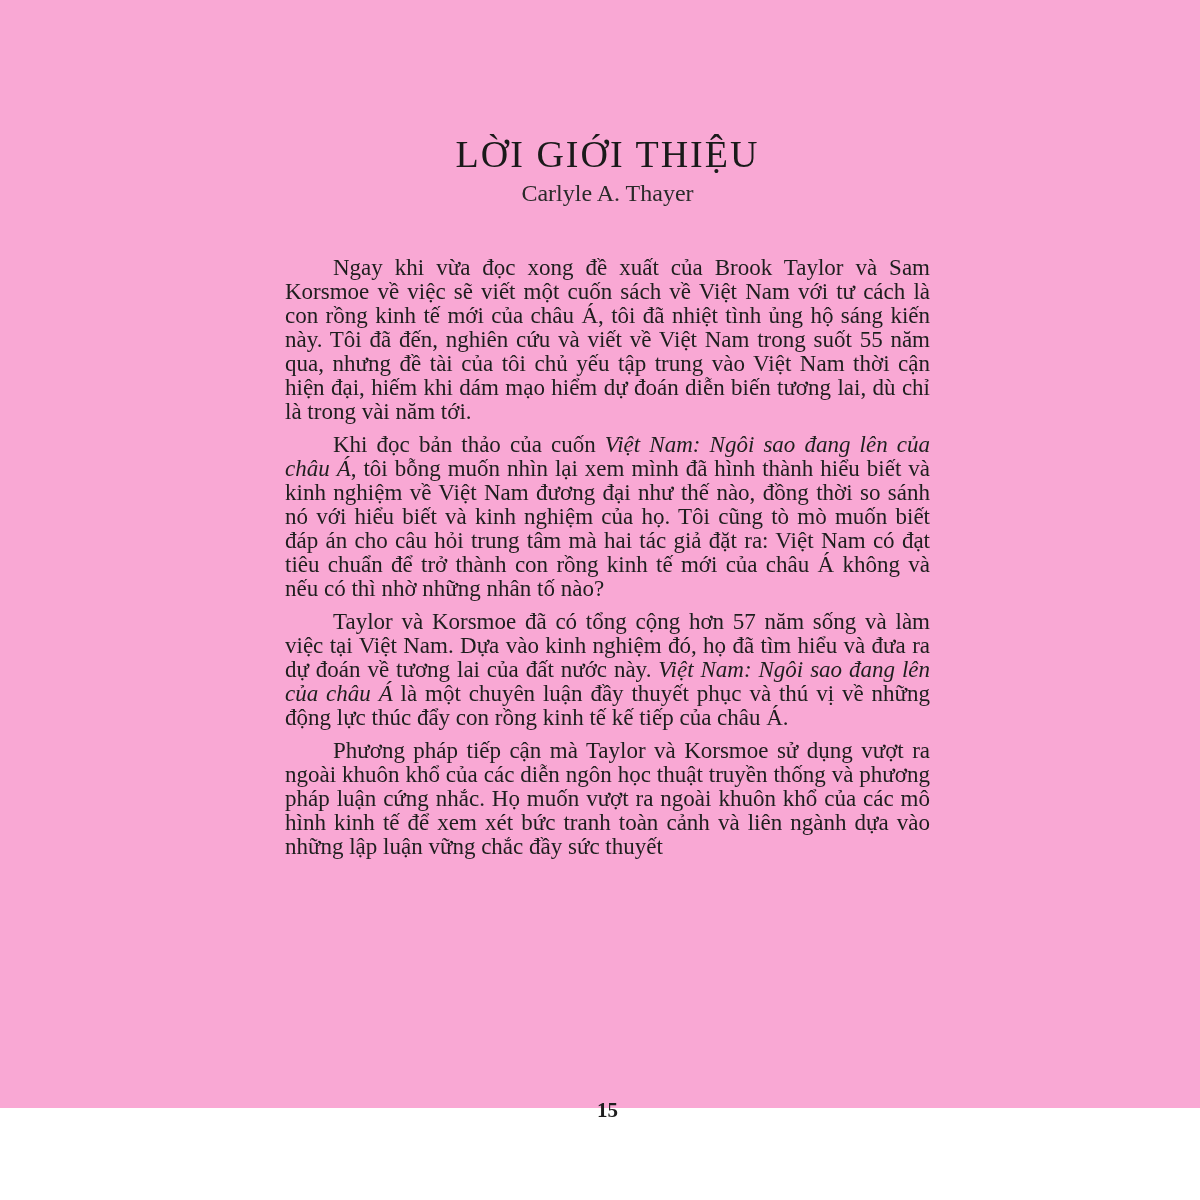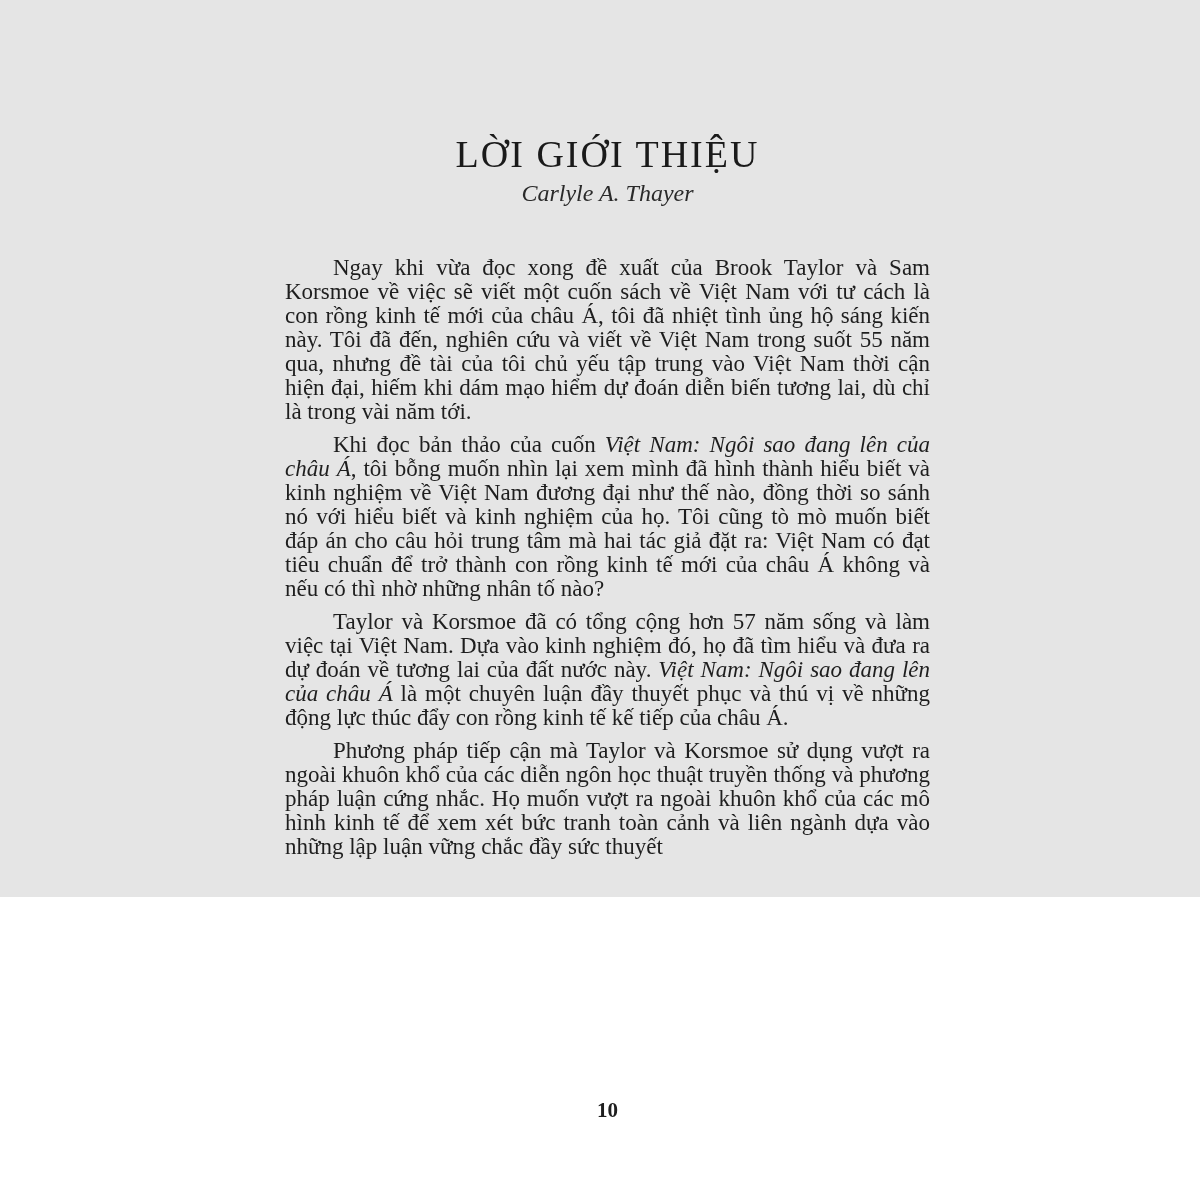--- a/index.html
+++ b/index.html
@@ -10,22 +10,22 @@
   body {
     width: 1200px;
     height: 1200px;
     font-family: "Liberation Serif", "DejaVu Serif", serif;
     color: #1e1e1e;
     overflow: hidden;
   }
   .book-page {
     position: relative;
     width: 1200px;
-    height: 897px;
-    background: #e5e5e5;
+    height: 1108px;
+    background: #f9a8d4;
   }
   .content-column {
     position: absolute;
     left: 285px;
     top: 0;
     width: 645px;
   }
   .page-title {
     margin: 0;
     padding-top: 134px;
@@ -33,21 +33,20 @@
     font-size: 38px;
     font-weight: normal;
     letter-spacing: 2px;
     line-height: 1.1;
     color: #1a1a1a;
     white-space: nowrap;
   }
   .author-byline {
     margin: 4px 0 0 0;
     text-align: center;
-    font-style: italic;
     font-size: 24px;
     line-height: 1.1;
     color: #2a2a2a;
   }
   .body-text {
     margin-top: 50px;
   }
   .body-text p.para {
     margin: 0 0 9px 0;
     font-size: 23px;
@@ -77,14 +76,14 @@
   <div class="content-column">
     <h1 class="page-title">LỜI GIỚI THIỆU</h1>
     <div class="author-byline">Carlyle A. Thayer</div>
     <div class="body-text">
         <p class="para"><span class="seg-roman">Ngay khi vừa đọc xong đề xuất của Brook Taylor và Sam Korsmoe về việc sẽ viết một cuốn sách về Việt Nam với tư cách là con rồng kinh tế mới của châu Á, tôi đã nhiệt tình ủng hộ sáng kiến này. Tôi đã đến, nghiên cứu và viết về Việt Nam trong suốt 55 năm qua, nhưng đề tài của tôi chủ yếu tập trung vào Việt Nam thời cận hiện đại, hiếm khi dám mạo hiểm dự đoán diễn biến tương lai, dù chỉ là trong vài năm tới.</span></p>
         <p class="para"><span class="seg-roman">Khi đọc bản thảo của cuốn </span><span class="seg-italic">Việt Nam: Ngôi sao đang lên của châu Á</span><span class="seg-roman">, tôi bỗng muốn nhìn lại xem mình đã hình thành hiểu biết và kinh nghiệm về Việt Nam đương đại như thế nào, đồng thời so sánh nó với hiểu biết và kinh nghiệm của họ. Tôi cũng tò mò muốn biết đáp án cho câu hỏi trung tâm mà hai tác giả đặt ra: Việt Nam có đạt tiêu chuẩn để trở thành con rồng kinh tế mới của châu Á không và nếu có thì nhờ những nhân tố nào?</span></p>
         <p class="para"><span class="seg-roman">Taylor và Korsmoe đã có tổng cộng hơn 57 năm sống và làm việc tại Việt Nam. Dựa vào kinh nghiệm đó, họ đã tìm hiểu và đưa ra dự đoán về tương lai của đất nước này. </span><span class="seg-italic">Việt Nam: Ngôi sao đang lên của châu Á</span><span class="seg-roman"> là một chuyên luận đầy thuyết phục và thú vị về những động lực thúc đẩy con rồng kinh tế kế tiếp của châu Á.</span></p>
         <p class="para"><span class="seg-roman">Phương pháp tiếp cận mà Taylor và Korsmoe sử dụng vượt ra ngoài khuôn khổ của các diễn ngôn học thuật truyền thống và phương pháp luận cứng nhắc. Họ muốn vượt ra ngoài khuôn khổ của các mô hình kinh tế để xem xét bức tranh toàn cảnh và liên ngành dựa vào những lập luận vững chắc đầy sức thuyết</span></p>
       </div>
   </div>
-  <div class="page-number">10</div>
+  <div class="page-number">15</div>
 </div>
 
 </body></html>

